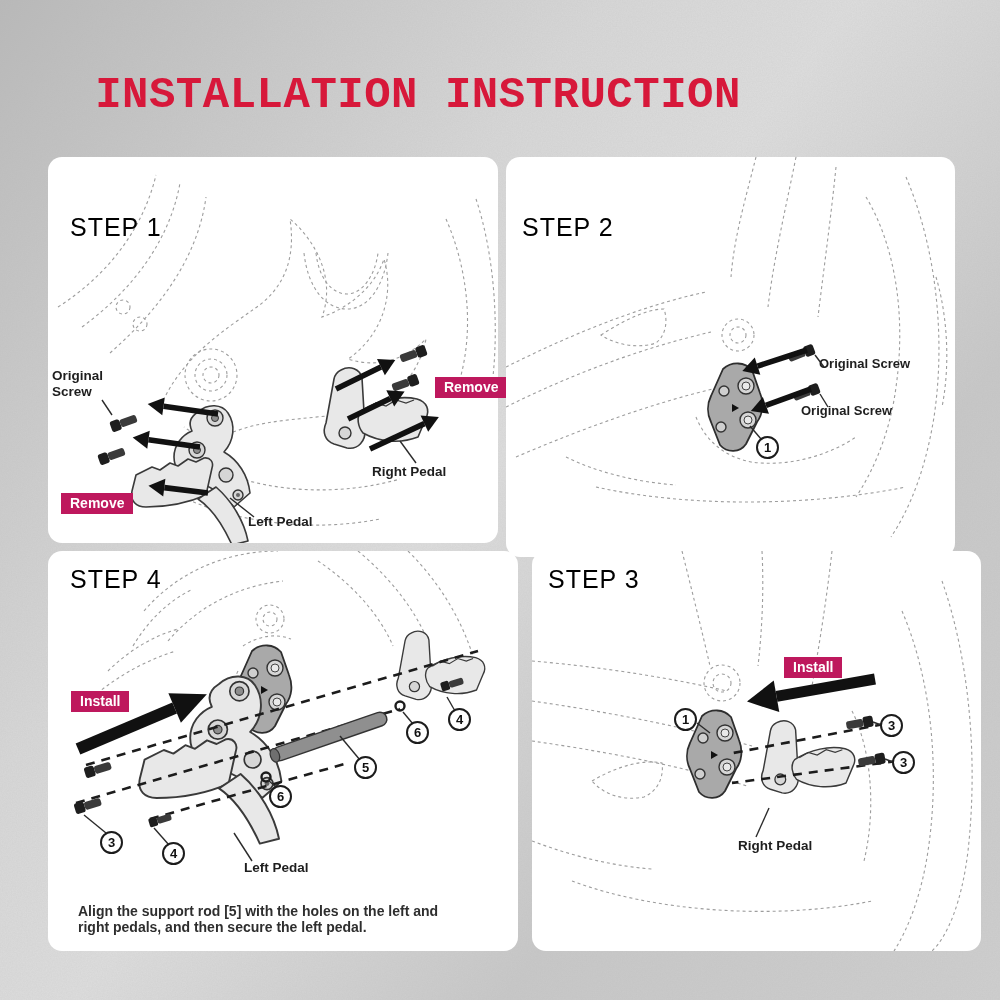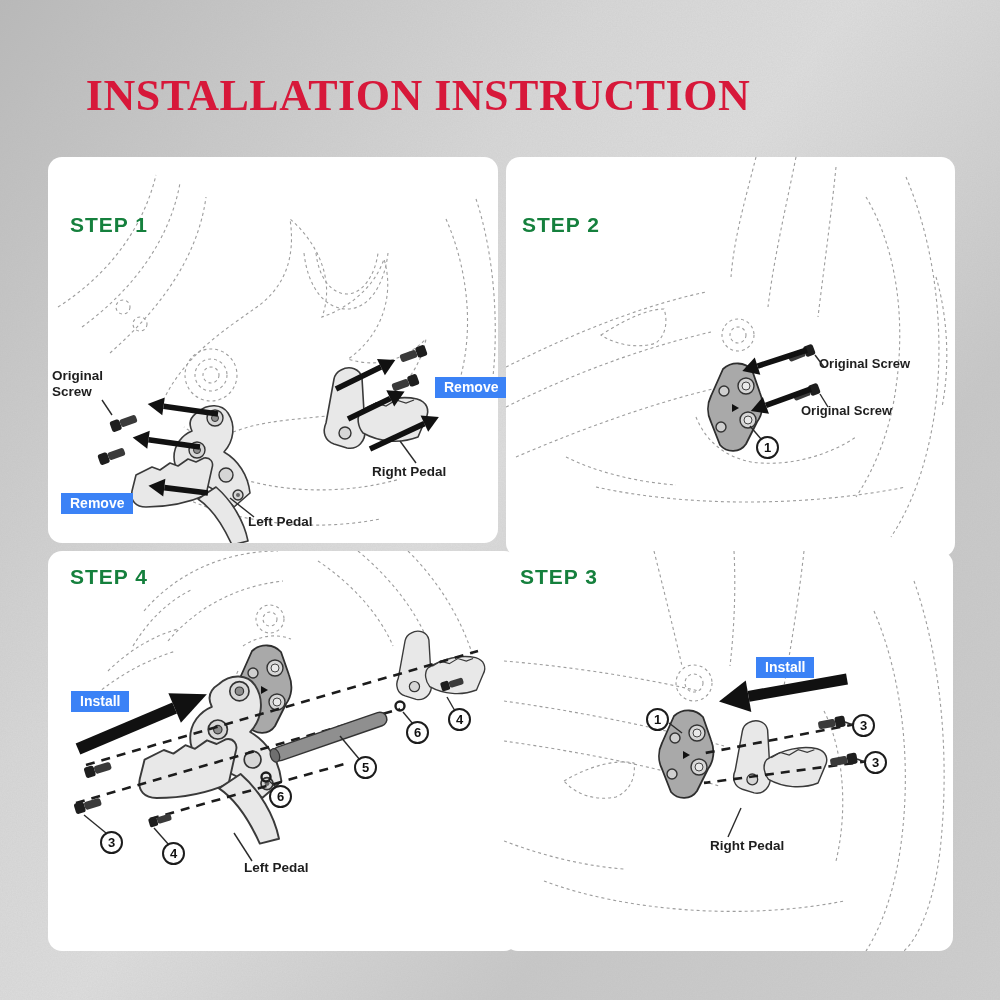--- a/index.html
+++ b/index.html
@@ -4,32 +4,32 @@
 <style>
   html,body{margin:0;padding:0;}
   .page{
     position:relative;width:1000px;height:1000px;overflow:hidden;
     background:linear-gradient(128deg,#b9b9b9 0%,#d8d8d8 34%,#dedede 48%,#c8c8c8 72%,#cfcfcf 100%);
     font-family:"Liberation Sans",sans-serif;color:#232323;
   }
   .noise{position:absolute;left:0;top:0;width:1000px;height:1000px;pointer-events:none;}
   .title{
     position:absolute;left:0;top:70px;width:836px;text-align:center;
-    font-family:Liberation Serif, serif;font-weight:bold;font-size:44px;letter-spacing:.5px;
+    font-family:Liberation Mono, monospace;font-weight:bold;font-size:44px;letter-spacing:.5px;
     color:#d7183a;white-space:nowrap;
   }
   .panel{position:absolute;background:#ffffff;border-radius:14px;}
   #p1{left:48px;top:157px;width:450px;height:386px;}
   #p2{left:506px;top:157px;width:449px;height:400px;}
   #p4{left:48px;top:551px;width:470px;height:400px;}
-  #p3{left:504px;top:551px;width:449px;height:400px;text-align:right;}
+  #p3{left:532px;top:551px;width:449px;height:400px;text-align:right;}
   .panel svg{position:absolute;left:0;top:0;}
-  .step-h{position:absolute;font-size:21px;font-weight:bold;letter-spacing:1px;color:#15803d;white-space:nowrap;}
+  .step-h{position:absolute;font-size:25px;font-weight:normal;letter-spacing:1px;color:#000000;white-space:nowrap;}
   .lbl{position:absolute;font-size:13.5px;font-weight:bold;color:#1e1e1e;line-height:1.18;}
-  .badge{position:absolute;background:#3b82f6;color:#ffffff;font-weight:bold;font-size:14px;
+  .badge{position:absolute;background:#be185d;color:#ffffff;font-weight:bold;font-size:14px;
          padding:2px 9px 3px;white-space:nowrap;}
   .callout{position:absolute;width:23px;height:23px;border-radius:50%;border:2.5px solid #1c1c1c;
            background:#fff;box-sizing:border-box;display:flex;align-items:center;justify-content:center;
            font-size:13px;font-weight:bold;color:#111;}
   .cap{position:absolute;font-size:14px;font-weight:bold;color:#2e2e2e;white-space:nowrap;}
   .cap .ln{display:block;}
   .cap-center{left:0;right:0;text-align:center;}
   
   .art path,.art circle,.art ellipse{fill:none;stroke:#9d9d9d;stroke-width:1.1;stroke-dasharray:3 3;}
   .part{fill:#e8e8e8;stroke:#3a3a3a;stroke-width:1.6;stroke-linejoin:round;}
@@ -285,20 +285,24 @@
 
     <div class="step-h" style="left:22px;top:14px;">STEP 4</div>
     <div class="badge" style="left:23px;top:140px;">Install</div>
     <div class="callout" style="left:52px;top:280px;">3</div>
     <div class="callout" style="left:114px;top:291px;">4</div>
     <div class="callout" style="left:221px;top:234px;">6</div>
     <div class="callout" style="left:306px;top:205px;">5</div>
     <div class="callout" style="left:358px;top:170px;">6</div>
     <div class="callout" style="left:400px;top:157px;">4</div>
     <div class="lbl" style="left:196px;top:309px;">Left Pedal</div>
+    <div class="cap" style="left:30px;top:352px;">
+      <span class="ln">Align the support rod [5] with the holes on the left and</span>
+      <span class="ln">right pedals, and then secure the left pedal.</span>
+    </div>
   </div>
 
   <div class="panel" id="p3">
     <svg width="449" height="400" viewBox="0 0 449 400">
       <g class="art">
         <path d="M0,150 C70,160 150,175 220,195 M0,190 C70,200 150,215 215,235 M0,110 C60,115 130,125 195,140"></path>
         <path d="M60,230 C85,215 112,208 130,212 C132,226 126,240 112,246 C92,250 72,244 60,230 Z"></path>
         <circle cx="190" cy="132" r="9"></circle>
           <circle cx="190" cy="132" r="18"></circle>
         <path d="M150,0 C160,40 170,80 178,115 M230,0 C232,40 230,80 226,115 M300,0 C295,45 288,90 280,135"></path>

